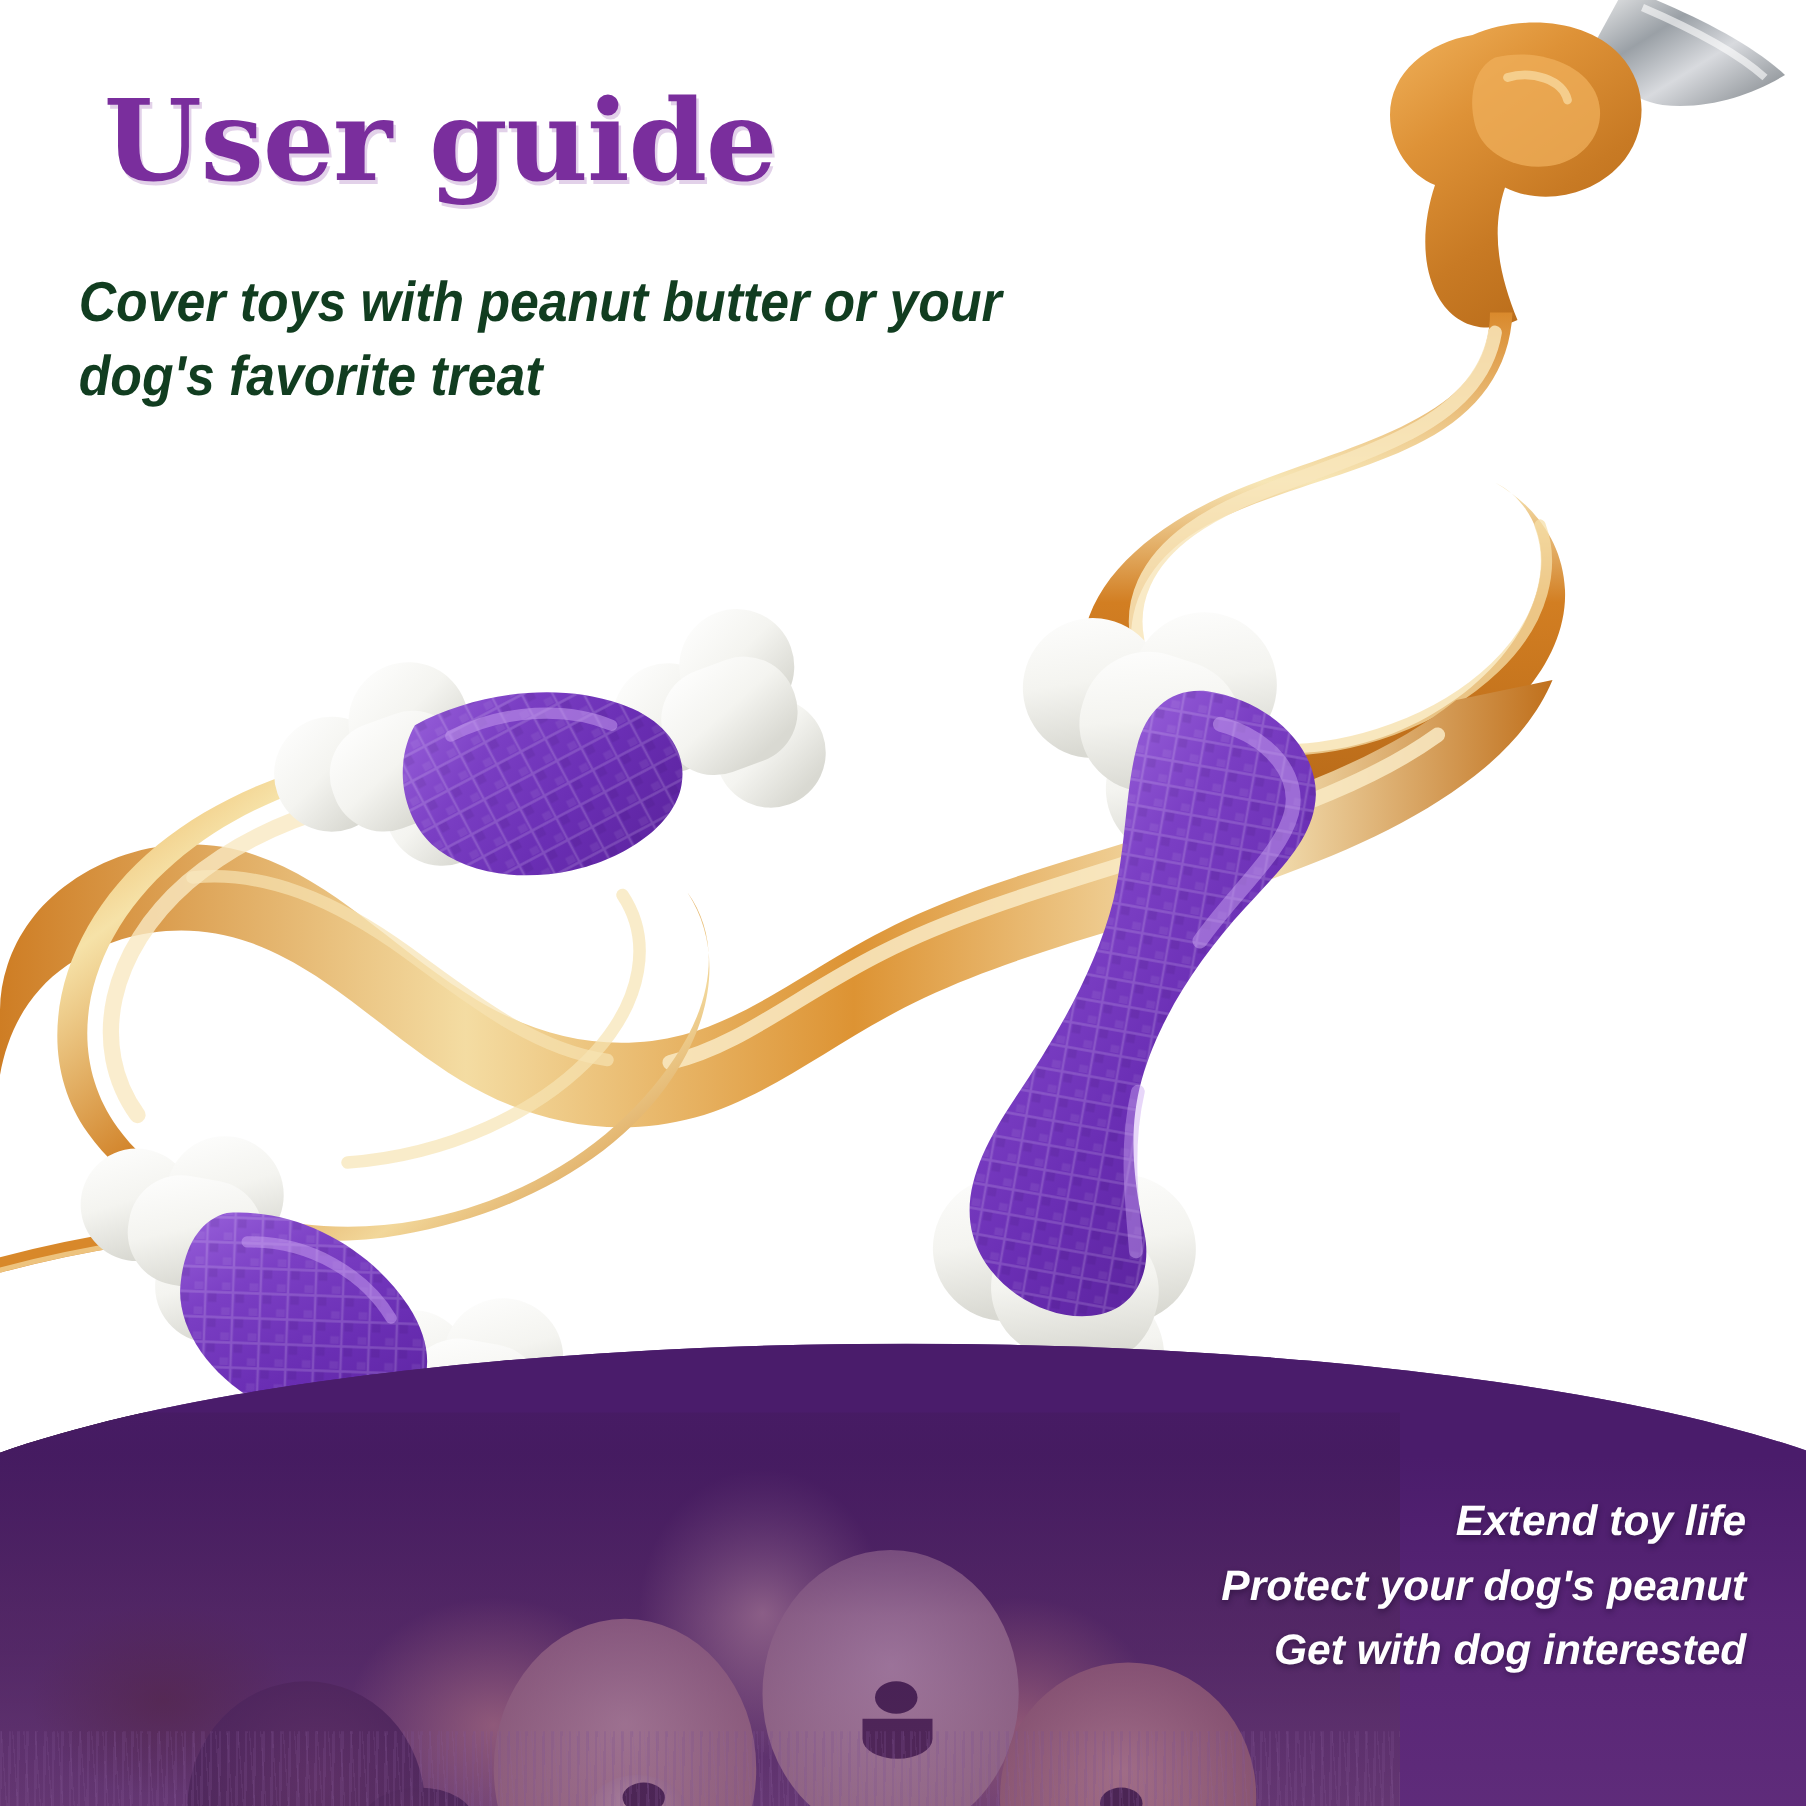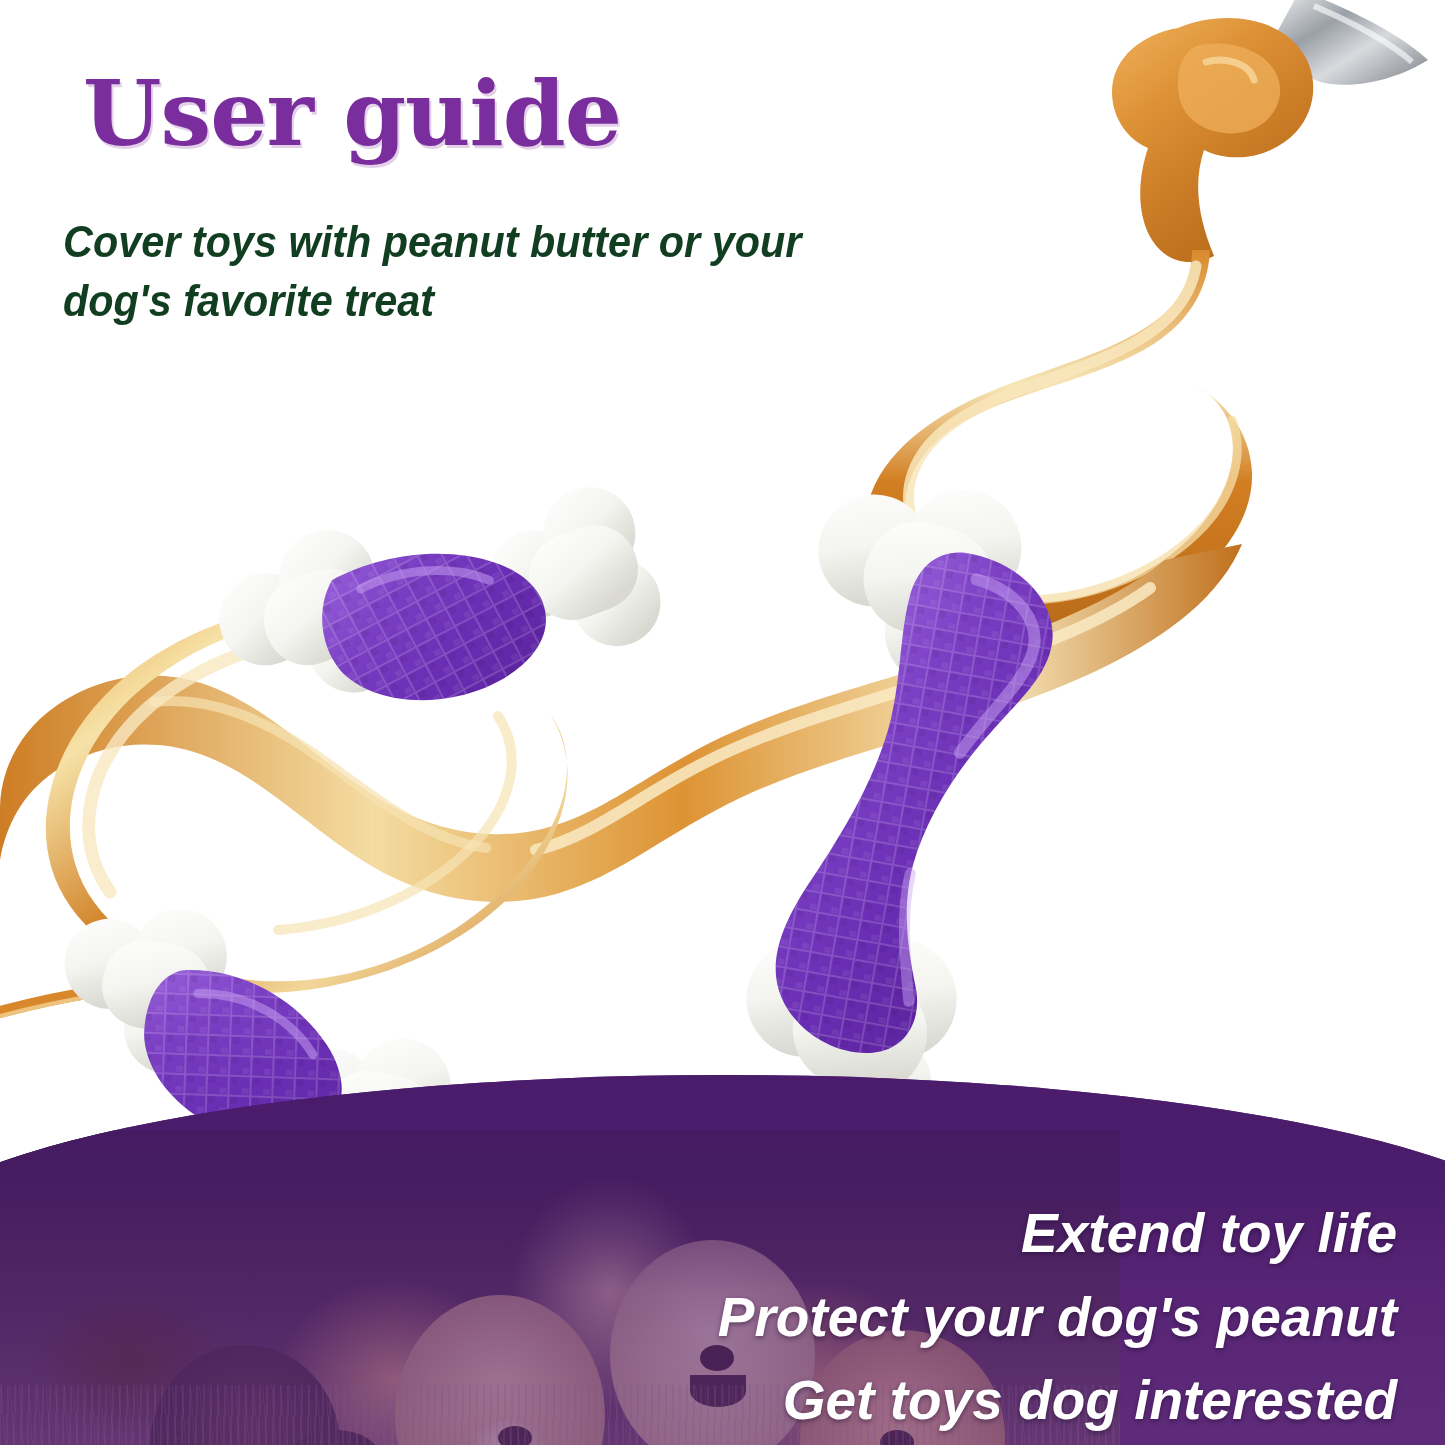--- a/index.html
+++ b/index.html
@@ -92,21 +92,21 @@
   
   #benefits{
     position:absolute;right:48px;top:1192px;
     text-align:right;
     font-family:"Liberation Sans", sans-serif;
     font-weight:700;font-style:italic;
     color:#ffffff;
     line-height:1.52;
     text-shadow:0 2px 5px rgba(20,5,35,.45);
   }
-  #benefits div{font-size:55px;white-space:nowrap;}
+  #benefits div{font-size:34px;white-space:nowrap;}
 
   
   svg#art{position:absolute;left:0;top:0;width:1445px;height:1445px;}
 </style>
 </head>
 <body>
 
 <div id="stage">
 
   <svg id="art" viewBox="0 0 1445 1445">
@@ -363,16 +363,16 @@
       <div id="dog4-nose"></div>
 
     </div>
     <div id="panel-grass"></div>
     <div id="panel-tint"></div>
   </div>
 
   <div id="benefits">
     <div>Extend toy life</div>
     <div>Protect your dog's peanut</div>
-    <div>Get toys dog interested</div>
+    <div>Get with dog interested</div>
   </div>
 
 </div>
 
 </body></html>

